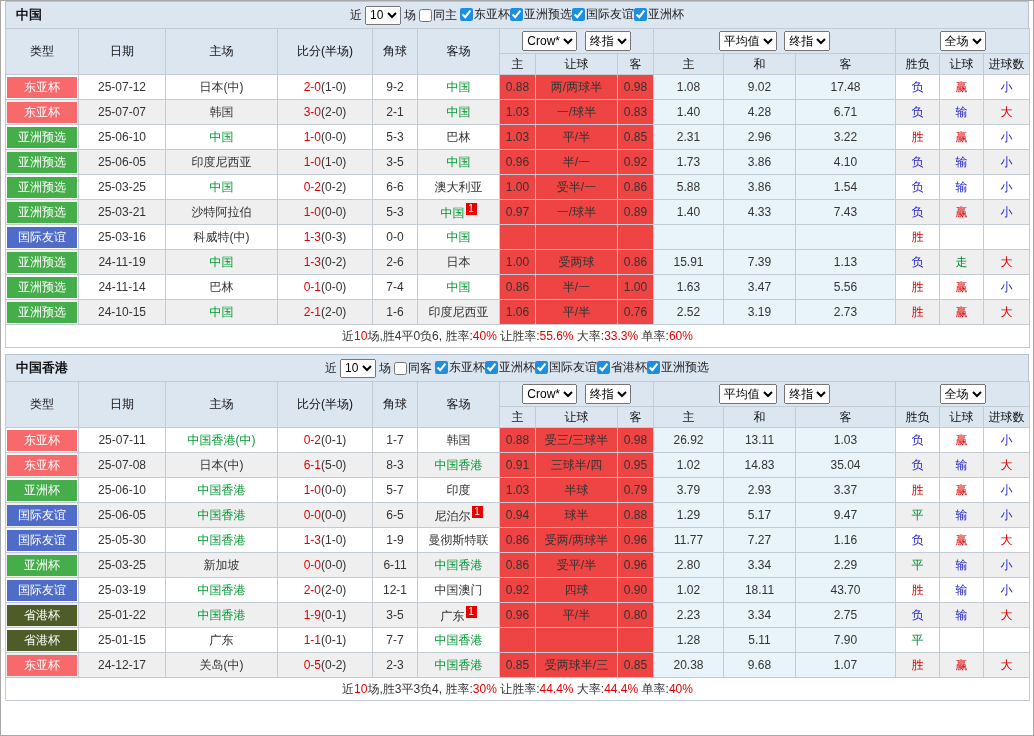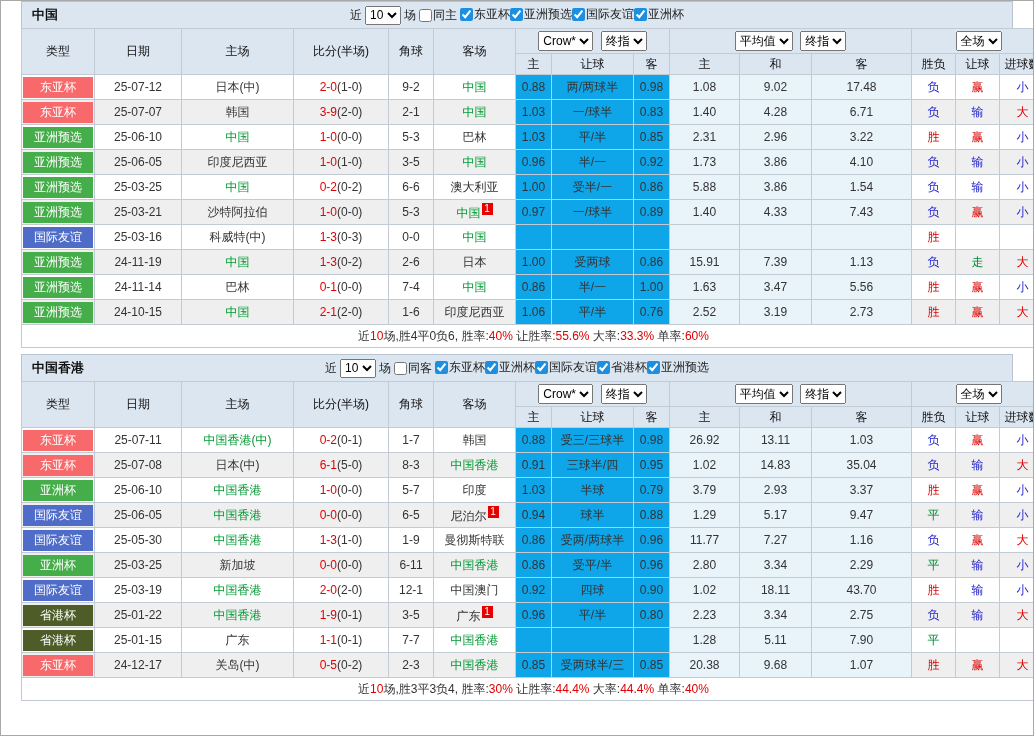--- a/index.html
+++ b/index.html
@@ -18,21 +18,21 @@
   .titlebar {
     height: 28px; background: #5a4a9d;
     display: flex; align-items: center; justify-content: center;
     gap: 14px; color: #fff;
   }
   .titlebar .main-title { font-size: 14px; font-weight: bold; }
   .titlebar label { display: inline-flex; align-items: center; gap: 4px; font-size: 12px; cursor: pointer; }
   .radio { display: inline-block; width: 12px; height: 12px; border-radius: 50%; background: #fdfdfd; }
   .radio-on { width: 12px; height: 12px; border: 3px solid #2aa7e8; background: #eaf7ff; }
   
-  .section { margin: 0 20px; }
+  .section { margin: 0 4px; }
   .section + .section { margin-top: 6px; }
   .filter-bar {
     position: relative; height: 27px;
     background: #dce6f1; border: 1px solid #b9c4d2; border-bottom: none;
     display: flex; align-items: center; justify-content: center;
     font-size: 12px; color: #222;
   }
   .sec-name { position: absolute; left: 10px; font-size: 13px; font-weight: bold; color: #111; }
   .filter-controls { display: inline-flex; align-items: center; gap: 3px; }
   .filter-controls select { font-size: 12px; height: 19px; }
@@ -43,21 +43,21 @@
   th, td {
     border: 1px solid #c2cad4; text-align: center;
     height: 25px; padding: 0; overflow: hidden; white-space: nowrap;
   }
   thead th { background: #dce6f1; font-weight: normal; color: #111; }
   thead .group-row th { height: 25px; }
   thead .sub-row th { height: 21px; }
   thead select { font-size: 12px; height: 20px; margin: 0 2px; }
   tbody td { background: #fff; }
   tbody tr.even td { background: #efefef; }
-  td.col-crow, tr.even td.col-crow { background: #0ea5e9; }
+  td.col-crow, tr.even td.col-crow { background: #ef4444; }
   td.col-avg, tr.even td.col-avg { background: #e8f3fa; }
   .badge { display: block; margin: 1px; line-height: 21px; color: #fff; font-size: 12px; }
   .team-green { color: #009933; }
   .ft { color: #e00000; }
   .ht { color: #333; }
   .note1 {
     display: inline-block; background: #e60000; color: #fff;
     font-size: 10px; line-height: 12px; width: 11px; height: 12px;
     vertical-align: super; margin-left: 1px;
   }
@@ -165,21 +165,21 @@
             <td style="color: rgb(35, 35, 204);">负</td>
             <td style="color: rgb(221, 0, 0);">赢</td>
             <td style="color: rgb(35, 35, 204);">小</td>
           </tr>
           <tr class="even">
             <td>
               <span class="badge" style="background: rgb(248, 105, 107);">东亚杯</span>
             </td>
             <td>25-07-07</td>
             <td><span class="">韩国</span></td>
-            <td><span class="ft">3-9</span><span class="ht">(2-0)</span></td>
+            <td><span class="ft">3-0</span><span class="ht">(2-0)</span></td>
             <td>2-1</td>
             <td><span class="team-green">中国</span></td>
             <td class="col-crow">1.03</td>
             <td class="col-crow">一/球半</td>
             <td class="col-crow">0.83</td>
             <td class="col-avg">1.40</td>
             <td class="col-avg">4.28</td>
             <td class="col-avg">6.71</td>
             <td style="color: rgb(35, 35, 204);">负</td>
             <td style="color: rgb(35, 35, 204);">输</td>

